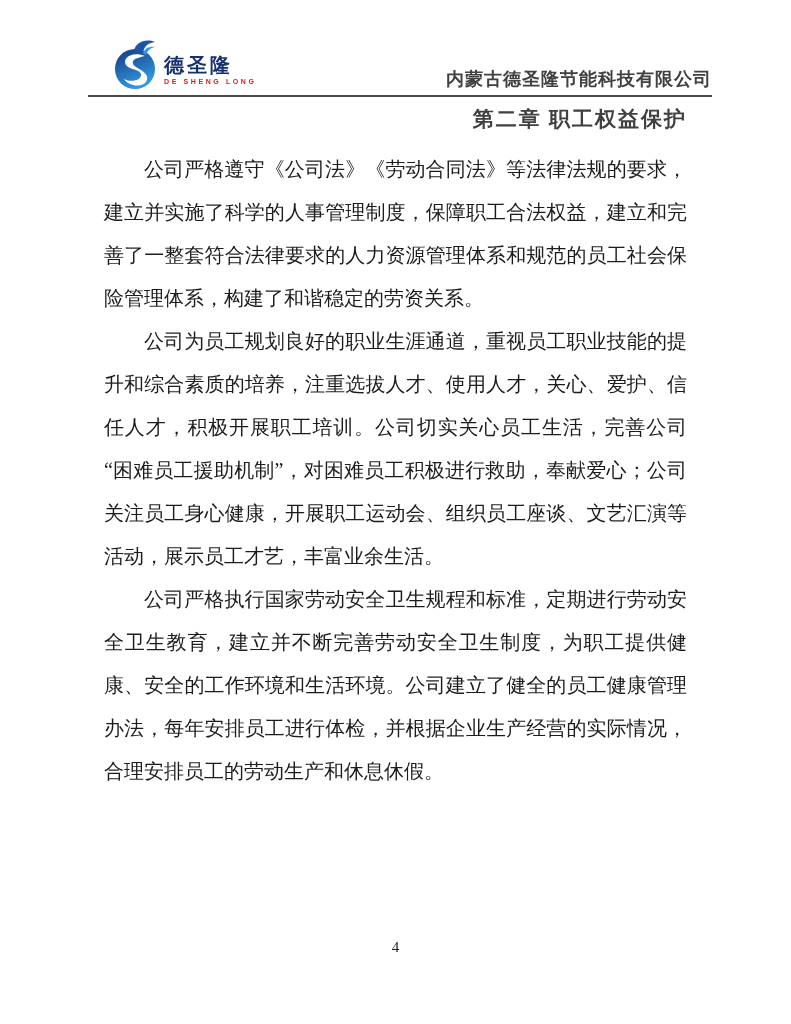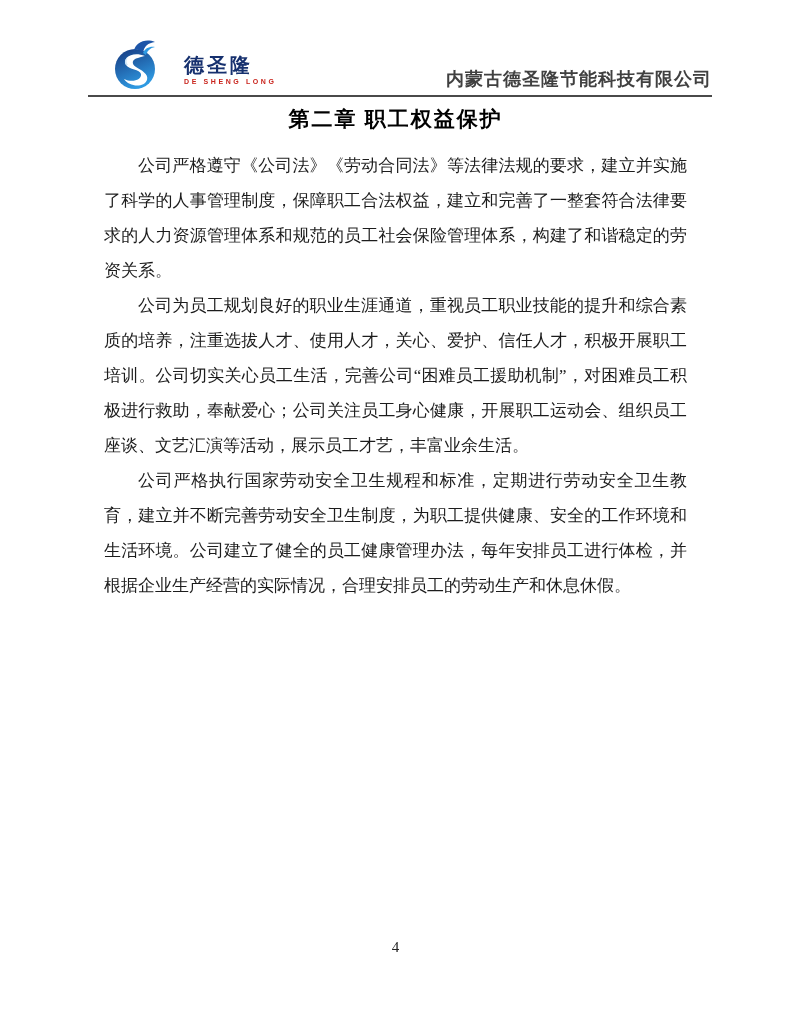--- a/index.html
+++ b/index.html
@@ -21,21 +21,21 @@
     position: absolute;
     top: 36px; left: 88px;
     width: 624px; height: 61px;
     border-bottom: 2px solid #4a4a4a;
   }
   .logo {
     position: absolute;
     left: 26px; top: 2px;
     display: flex;
     align-items: center;
-    gap: 22px;
+    gap: 2px;
   }
   .logo-mark { display: block; }
   .logo-text { display: flex; flex-direction: column; line-height: 1; margin-top: 10px; }
   .logo-cjk {
     font-family: "Liberation Sans", "DejaVu Sans", sans-serif;
     font-weight: 900;
     font-size: 20px;
     letter-spacing: 3px;
     color: #16306e;
   }
@@ -58,31 +58,31 @@
   }
 
   
   .content {
     position: absolute;
     top: 99px;
     left: 104px;
     width: 583px;
   }
   .chapter-title {
-    text-align: center;
+    text-align: right;
     font-size: 21px;
     font-weight: bold;
     letter-spacing: 2px;
-    color: #000000;
+    color: #404040;
     margin-top: 6px;
   }
   .body-text { margin-top: 15px; }
   .body-text p {
-    font-size: 17px;
-    line-height: 35px;
+    font-size: 20px;
+    line-height: 43px;
     text-align: justify;
     text-indent: 2em;
     color: #1c1c1c;
   }
 
   
   .footer {
     position: absolute;
     top: 938px; left: 0;
     width: 791px;

